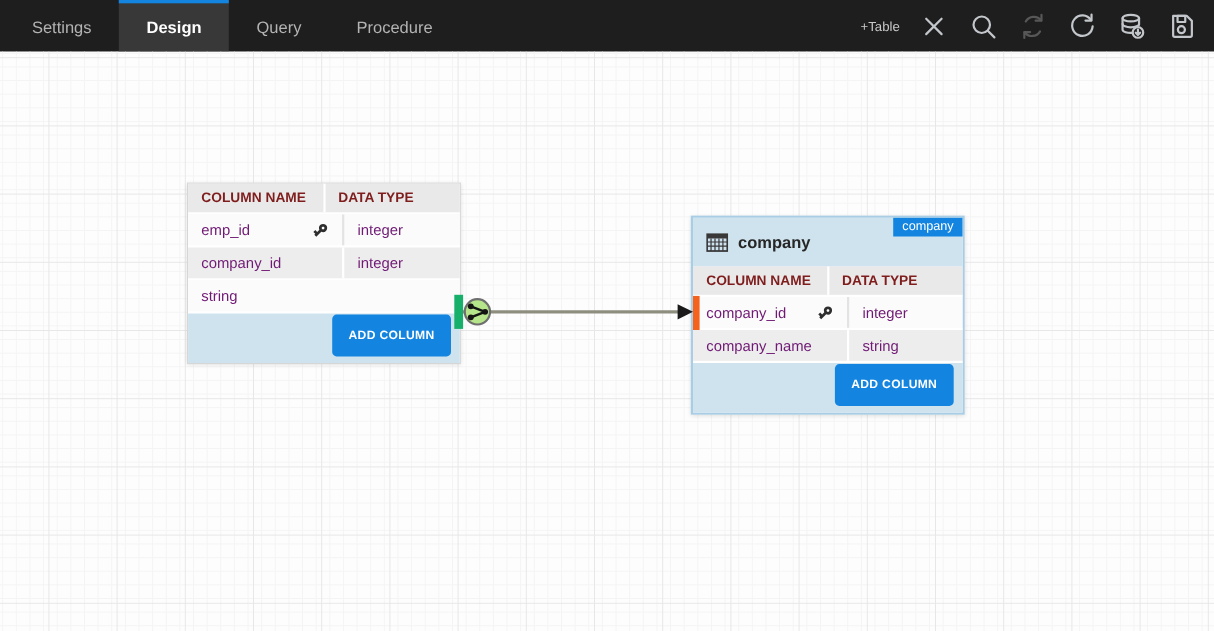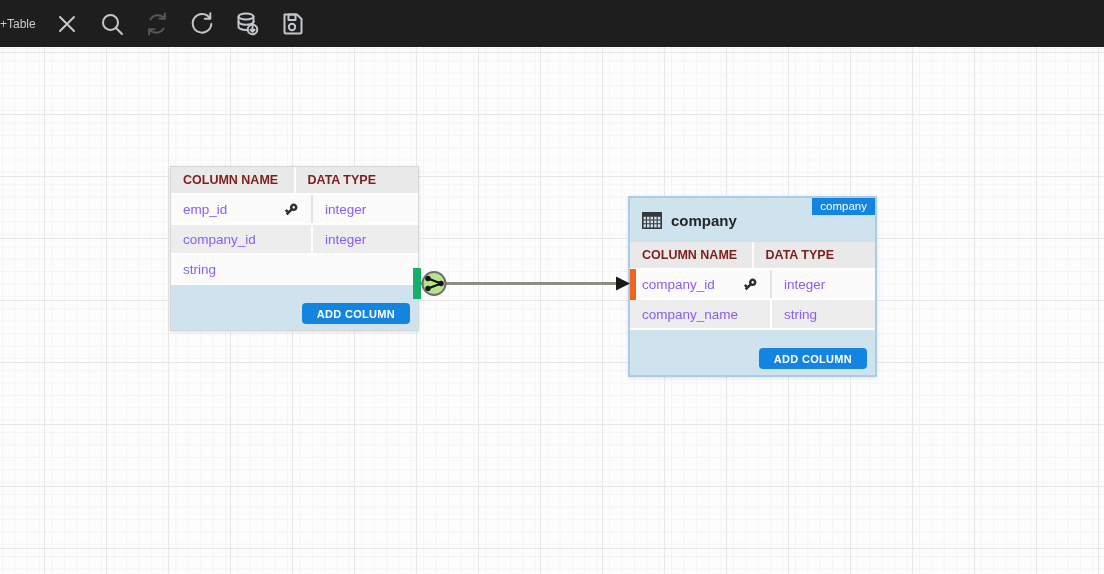--- a/index.html
+++ b/index.html
@@ -40,46 +40,52 @@
   .card-title { font-size:15px; font-weight:bold; color:#262626; }
   .grid-icon svg { display:block; }
   .card-badge { position:absolute; top:0; right:0; background:#1385e0; color:#fff;
     font-size:11.5px; padding:2px 8px 3px; }
   .col-headers { display:flex; height:28px; background:#e9e9e9;
     border-bottom:2px solid #fff; }
   .col-headers .c1 { width:142px; border-right:2px solid #fff; }
   .col-headers div { display:flex; align-items:center; padding-left:12px;
     font-size:12.5px; font-weight:bold; color:#7f1d1d; flex:1; }
   .trow { display:flex; height:30px; border-bottom:2px solid #fff;
-    font-size:13.5px; color:#8b5cf6; cursor:pointer; }
+    font-size:13.5px; color:#701a75; cursor:pointer; }
   .trow:nth-child(odd) { background:#fbfbfb; }
   .trow:nth-child(even) { background:#ededed; }
   .trow .c1 { width:142px; display:flex; align-items:center; padding:0 12px;
     justify-content:space-between; }
   .trow:nth-child(odd) .c1 { border-right:2px solid #e3e3e3; }
   .trow:nth-child(even) .c1 { border-right:2px solid #ffffff; }
   .trow .c2 { flex:1; display:flex; align-items:center; padding-left:12px; }
   .key-icon svg { display:block; }
   .card-footer { height:45px; background:#cfe3ee; position:relative; }
   .add-col-btn { position:absolute; right:8px; bottom:6px; background:#1385e0;
     color:#fff; border:none; border-radius:4px; font-size:11px; font-weight:bold;
-    letter-spacing:0.3px; padding:0 15px; height:21px; cursor:pointer;
+    letter-spacing:0.3px; padding:0 15px; height:38px; cursor:pointer;
     font-family:"Liberation Sans", sans-serif; }
 
   
   .relation-svg { position:absolute; left:0; top:0; width:1104px; height:527px;
     pointer-events:none; }
   .marker { position:absolute; }
   .marker.green { left:413px; top:221px; width:8px; height:31px; background:#17b06b; }
   .marker.orange { left:630px; top:222px; width:6px; height:31px; background:#f4621d; }
 </style>
 </head>
 <body>
 
 <div class="toolbar">
+  <div class="tabs">
+    <div class="tab">Settings</div>
+    <div class="tab active">Design</div>
+    <div class="tab">Query</div>
+    <div class="tab">Procedure</div>
+  </div>
   <div class="toolbar-right">
     <span class="add-table">+Table</span>
     <span class="tb-icon">
       <svg viewBox="0 0 28 28">
           <path d="M7 7 L21 21 M21 7 L7 21"></path>
         </svg>
     </span>
     <span class="tb-icon">
       <svg viewBox="0 0 28 28">
           <circle cx="12.5" cy="12.5" r="7.5"></circle>

